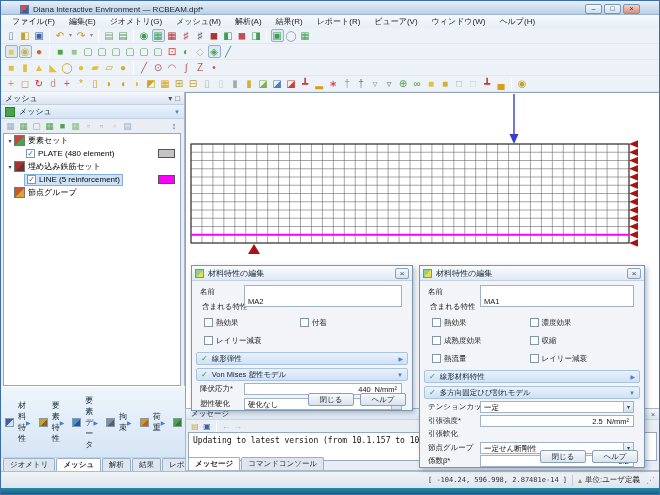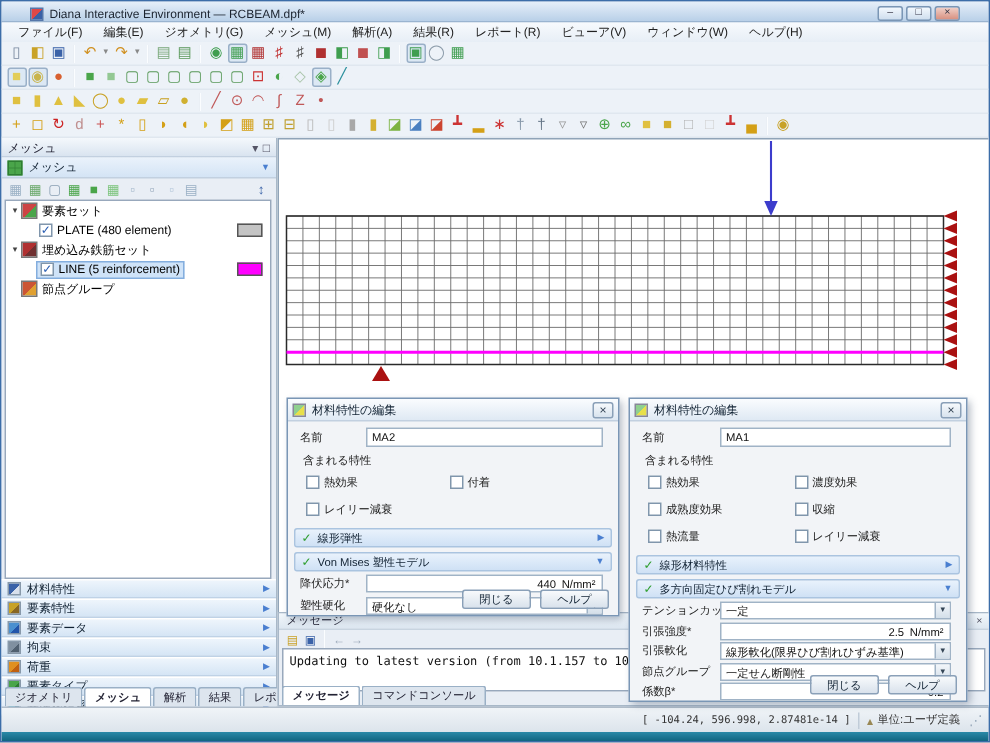--- a/index.html
+++ b/index.html
@@ -38,21 +38,21 @@
   .minitb .sp{flex:1;}
   .tree{position:absolute;left:2px;top:41px;right:3px;height:253px;background:#fff;border:1px solid #98a8bc;overflow:hidden;font-size:8px;}
   .trow{position:relative;height:13px;display:flex;align-items:center;white-space:nowrap;}
   .texp{width:8px;text-align:center;font-size:6px;color:#444;margin-left:2px;}
   .ticon{width:11px;height:11px;border:1px solid #777;margin-right:3px;flex:none;}
   .cbox{width:9px;height:9px;background:#fff;border:1px solid #8096ac;margin-right:3px;flex:none;display:inline-flex;align-items:center;justify-content:center;font-size:8px;color:#2b5fb4;line-height:9px;}
   .rowsel{display:inline-flex;align-items:center;padding:0 2px;height:12px;}
   .rowsel.sel{background:#cfe3f8;border:1px solid #84aede;}
   .tswatch{position:absolute;right:5px;top:2px;width:17px;height:9px;border:1px solid #555;}
   .ind1{margin-left:20px;}
-  .accordion{position:absolute;left:0;top:294px;right:0;height:72px;display:flex;flex-direction:column;}
+  .accordion{position:absolute;left:0;top:294px;right:0;height:72px;display:flex;}
   .acc{flex:1;display:flex;align-items:center;background:linear-gradient(#eef5fc,#d5e5f5);border-top:1px solid #fff;border-bottom:1px solid #bfd2e6;padding:0 4px;font-size:8px;color:#123;}
   .accicon{width:9px;height:9px;border:1px solid #8899aa;margin-right:4px;flex:none;}
   .acc .sp{flex:1;}
   .bluearrow{color:#4a7fd0;font-size:6px;}
   .tabrow{position:absolute;left:2px;right:2px;bottom:0;height:13px;display:flex;}
   .tab{padding:0 6px;border:1px solid #9ab0c6;border-bottom:none;background:#dde5ee;font-size:7.5px;line-height:11px;color:#223;border-radius:2px 2px 0 0;margin-right:1px;white-space:nowrap;}
   .tab.active{background:#fff;font-weight:bold;}
 
   
   .viewport{position:absolute;left:184px;top:91px;width:476px;height:379px;background:#fff;border:1px solid #90a4b8;z-index:1;}
@@ -67,21 +67,21 @@
   .msgpanel .tabrow{bottom:0;}
 
   
   .dlg{position:absolute;background:#f2f4f7;border:1px solid #7a96b5;box-shadow:2px 2px 5px rgba(40,60,90,.35);z-index:3;display:flex;flex-direction:column;}
   .dtitle{height:15px;background:linear-gradient(#fafcfe,#dfe9f4);border-bottom:1px solid #c2d0e0;display:flex;align-items:center;padding:0 3px;flex:none;}
   .dticon{width:9px;height:9px;background:linear-gradient(135deg,#8fd08f 50%,#e8e04a 50%);border:1px solid #889;margin-right:4px;}
   .dttext{font-size:8px;color:#123;flex:1;}
   .dclose{width:14px;height:11px;border:1px solid #8aa0b8;border-radius:2px;background:linear-gradient(#f6f9fc,#d8e3ee);font-size:8px;line-height:9px;text-align:center;color:#345;}
   .dnrow{position:relative;height:16px;margin:3px 4px 0;flex:none;}
   .dlabel{position:absolute;left:4px;top:3px;font-size:7.5px;color:#222;white-space:nowrap;}
-  .dinput{position:absolute;right:6px;top:1px;height:13px;background:#fff;border:1px solid #a0b3c6;font-size:7.5px;line-height:11px;padding:0 3px;color:#111;}
+  .dinput{position:absolute;right:6px;top:1px;height:13px;background:#fff;border:1px solid #a0b3c6;font-size:7.5px;line-height:11px;padding:10px 3px;color:#111;}
   .dgroup{font-size:7.5px;color:#222;margin:2px 0 0 10px;height:11px;flex:none;}
   .dchecks{margin:0 0 0 12px;flex:none;}
   .dcheck{display:inline-flex;align-items:center;width:46%;height:13px;font-size:7.5px;color:#222;white-space:nowrap;}
   .dcheck .cbox{margin-right:3px;}
   .dsection{height:13px;margin:3px 4px 0;background:linear-gradient(#e9f2fc,#cfe1f5);border:1px solid #aac4e0;border-radius:2px;display:flex;align-items:center;padding:0 4px;font-size:7.5px;color:#123;flex:none;}
   .dcheckmark{color:#2e9e2e;font-size:8px;margin-right:4px;}
   .dsection .sp{flex:1;}
   .dfrow{position:relative;height:14px;margin:1px 4px 0;flex:none;}
   .dlg2 .dfrow{height:12.5px;}
   .dctrl{position:absolute;right:6px;top:1px;height:12px;background:#fff;border:1px solid #a0b3c6;font-size:7.5px;color:#111;}
@@ -517,24 +517,20 @@
         </div>
       </div>
       <div class="dfrow">
         <span class="dlabel" style="top:2px">引張強度*</span>
         <div class="dctrl" style="left:56px">
         <span class="dfieldval">2.5 N/mm²</span>
         </div>
       </div>
       <div class="dfrow">
         <span class="dlabel" style="top:2px">引張軟化</span>
-        <div class="dctrl" style="left:56px">
-        <span class="dcomboval">線形軟化(限界ひび割れひずみ基準)</span>
-        <span class="dcombobtn">▾</span>
-        </div>
       </div>
       <div class="dfrow">
         <span class="dlabel" style="top:2px">節点グループ</span>
         <div class="dctrl" style="left:56px">
         <span class="dcomboval">一定せん断剛性</span>
         <span class="dcombobtn">▾</span>
         </div>
       </div>
       <div class="dfrow">
         <span class="dlabel" style="top:2px">係数β*</span>

